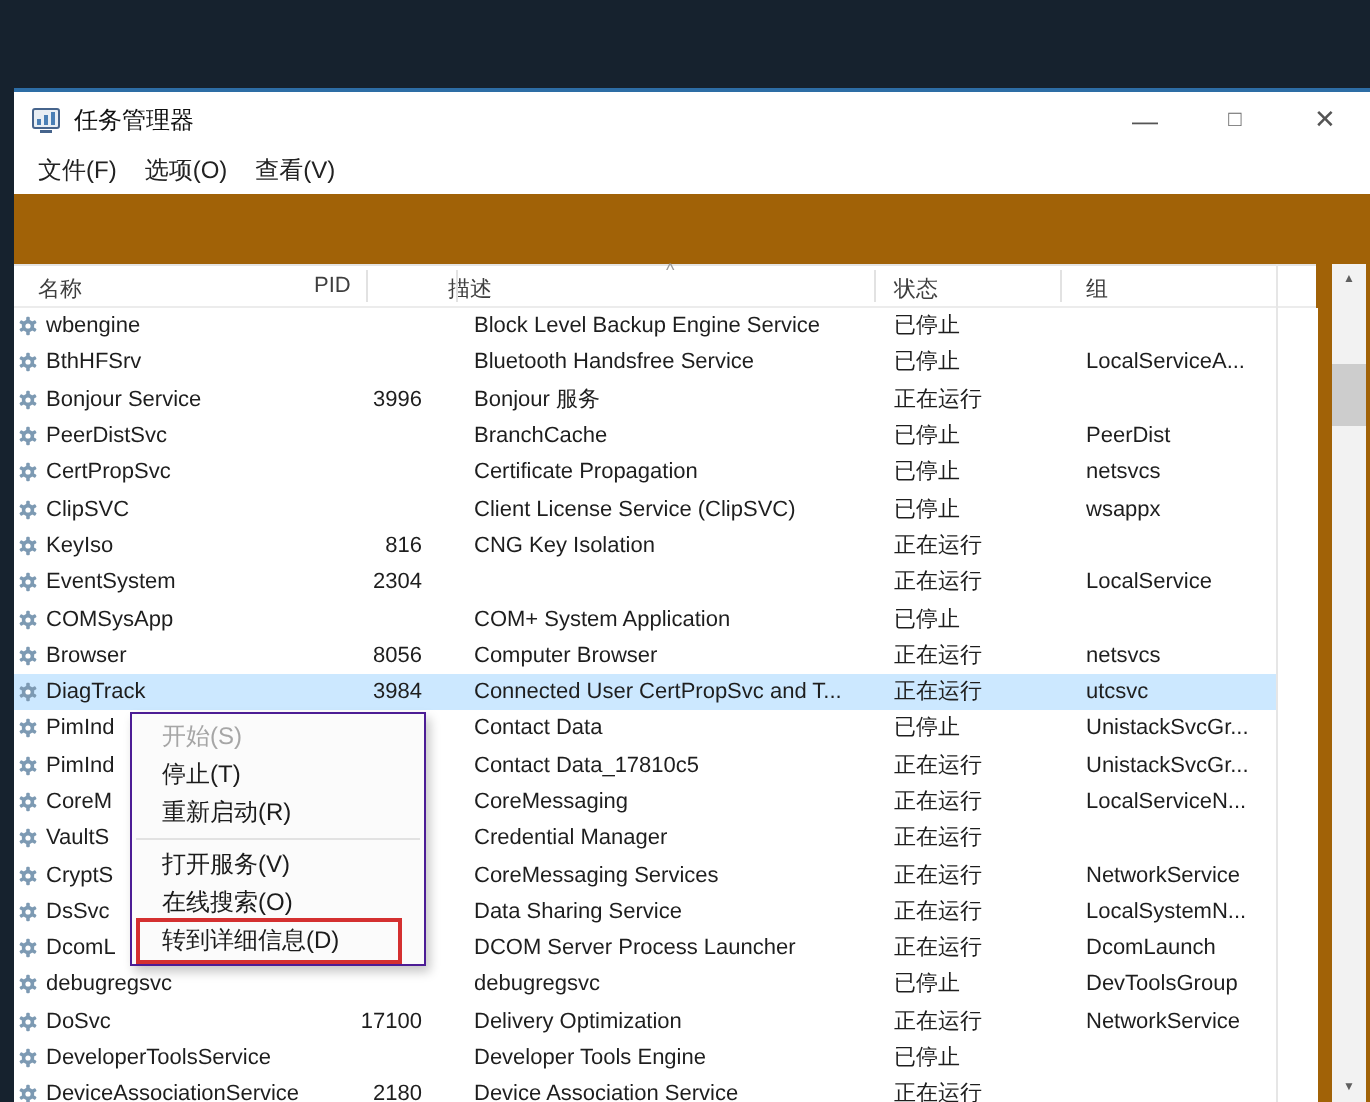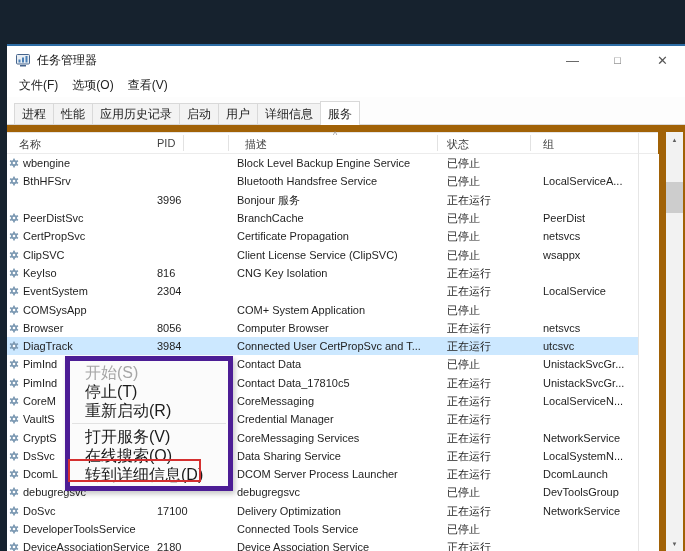--- a/index.html
+++ b/index.html
@@ -30,45 +30,45 @@
   .menubar .mitem{padding:3px 7px}
   
   .tabstrip{position:absolute;left:0;top:51px;right:0;height:28px;display:flex;align-items:flex-end;padding-left:7px;background:#fdfdfd;border-bottom:1px solid #d9d9d9}
   .tab{font-size:12px;color:#222;padding:3px 7px 4px;border:1px solid #d9d9d9;border-bottom:none;background:#f3f3f3;margin-right:-1px;height:21px;line-height:14px;white-space:nowrap}
   .tab.active{background:#fff;height:24px;margin-bottom:-1px;padding-top:5px;position:relative;z-index:2}
   
   .grid-header{position:absolute;left:0;top:86px;right:27px;height:22px;border-top:1px solid #e4e4e4;border-bottom:1px solid #ececec;font-size:11px;color:#3f3f3f;background:#fff}
   .grid-header .h{position:absolute;top:4px;white-space:nowrap}
   .h-name{left:12px}
   .h-pid{left:150px;width:56px;text-align:left}
-  .h-desc{left:238px}
+  .h-desc{left:217px}
   .h-status{left:440px}
   .h-group{left:536px}
   .sort-caret{position:absolute;left:326px;top:-3px;font-size:9px;color:#9a9a9a}
   .hsep{position:absolute;top:2px;bottom:2px;width:1px;background:#e2e2e2}
   
   .rows{position:absolute;left:0;top:108px;width:652px;height:398px;overflow:hidden;background:#fff}
   .trow{position:relative;height:18.3px;width:631px;font-size:11px;color:var(--row-text)}
   .trow.selected{background:var(--selection)}
   .cell{position:absolute;top:50%;transform:translateY(-50%);white-space:nowrap;overflow:hidden;line-height:12px}
   .c-name{left:2px;width:174px;display:flex;align-items:center;gap:4px}
   .c-name svg{flex:0 0 auto}
-  .c-pid{left:150px;width:54px;}
+  .c-pid{left:150px;width:54px;text-align:right}
   .c-desc{left:230px;width:198px}
   .c-status{left:440px;width:82px}
   .c-group{left:536px;width:95px}
   .vline{position:absolute;left:631px;top:86px;height:420px;width:1px;background:#e6e6e6}
   
   .scrollbar{position:absolute;left:659px;top:86px;width:17px;height:420px;background:#f2f2f2}
   .sb-btn{position:absolute;left:0;width:17px;height:16px;display:flex;align-items:center;justify-content:center;font-size:6px;color:#5f5f5f}
   .sb-btn.up{top:0}
   .sb-btn.down{bottom:0}
   .sb-thumb{position:absolute;left:0;top:50px;width:17px;height:31px;background:#cdcdcd}
   
-  .context-menu{position:absolute;left:58px;top:310px;width:168px;background:#fbfbfb;border:5px solid #4c1d95;box-shadow:2px 3px 5px rgba(0,0,0,.22);z-index:5;padding:2px 0;font-size:16px;color:#1b1b1b}
+  .context-menu{position:absolute;left:58px;top:310px;width:148px;background:#fbfbfb;border:1px solid #4c1d95;box-shadow:2px 3px 5px rgba(0,0,0,.22);z-index:5;padding:2px 0;font-size:12px;color:#1b1b1b}
   .menu-item{height:19px;line-height:19px;padding-left:15px;white-space:nowrap}
   .menu-item.disabled{color:#a6a6a6}
   .menu-sep{height:1px;background:#e2e2e2;margin:3px 2px}
   .annotation{position:absolute;left:61px;top:413px;width:133px;height:23px;border:2px solid var(--red);z-index:6}
   
   .footer-line{position:absolute;left:0;top:506px;right:0;height:1px;background:#9c9c9c}
   .footer{position:absolute;left:0;top:507px;right:0;height:38px;background:#fff;display:flex;gap:8px;padding:2px 0 8px 8px;font-size:12px;color:#222}
   .vdiv{width:1px;height:15px;background:#c9c9c9}
   .link{color:var(--link)}
   .icon-wrap{display:inline-flex;align-items:center;justify-content:center}
@@ -95,29 +95,20 @@
       <div class="cap-btn close">✕</div>
     </div>
   </div>
 
   <div class="menubar">
       <span class="mitem">文件(F)</span>
       <span class="mitem">选项(O)</span>
       <span class="mitem">查看(V)</span>
     </div>
 
-  <div class="tabstrip">
-      <span class="tab">进程</span>
-      <span class="tab">性能</span>
-      <span class="tab">应用历史记录</span>
-      <span class="tab">启动</span>
-      <span class="tab">用户</span>
-      <span class="tab">详细信息</span>
-      <span class="tab active">服务</span>
-    </div>
 
   <div class="grid-header">
     <span class="h h-name">名称</span>
     <span class="h h-pid">PID</span>
     <span class="h h-desc">描述</span>
     <span class="h h-status">状态</span>
     <span class="h h-group">组</span>
     <span class="sort-caret">^</span>
     <span class="hsep" style="left:176px"></span>
     <span class="hsep" style="left:221px"></span>
@@ -156,20 +147,32 @@
             <circle cx="5" cy="5" r="1.3" fill="#fff"></circle>
           </svg>
           <span class="nm">BthHFSrv</span>
         </span>
         <span class="cell c-pid"></span>
         <span class="cell c-desc">Bluetooth Handsfree Service</span>
         <span class="cell c-status">已停止</span>
         <span class="cell c-group">LocalServiceA...</span>
       </div>
       <div class="trow">
+        <span class="cell c-name">
+          <svg width="10" height="10" viewBox="0 0 10 10">
+            <g fill="#7d9ab3">
+              <rect x="4.1" y="0.4" width="1.8" height="9.2" rx="0.6"></rect>
+              <rect x="4.1" y="0.4" width="1.8" height="9.2" rx="0.6" transform="rotate(60 5 5)"></rect>
+              <rect x="4.1" y="0.4" width="1.8" height="9.2" rx="0.6" transform="rotate(120 5 5)"></rect>
+              <circle cx="5" cy="5" r="3.1"></circle>
+            </g>
+            <circle cx="5" cy="5" r="1.3" fill="#fff"></circle>
+          </svg>
+          <span class="nm">Bonjour Service</span>
+        </span>
         <span class="cell c-pid">3996</span>
         <span class="cell c-desc">Bonjour 服务</span>
         <span class="cell c-status">正在运行</span>
         <span class="cell c-group"></span>
       </div>
       <div class="trow">
         <span class="cell c-name">
           <svg width="10" height="10" viewBox="0 0 10 10">
             <g fill="#7d9ab3">
               <rect x="4.1" y="0.4" width="1.8" height="9.2" rx="0.6"></rect>
@@ -480,21 +483,21 @@
               <rect x="4.1" y="0.4" width="1.8" height="9.2" rx="0.6"></rect>
               <rect x="4.1" y="0.4" width="1.8" height="9.2" rx="0.6" transform="rotate(60 5 5)"></rect>
               <rect x="4.1" y="0.4" width="1.8" height="9.2" rx="0.6" transform="rotate(120 5 5)"></rect>
               <circle cx="5" cy="5" r="3.1"></circle>
             </g>
             <circle cx="5" cy="5" r="1.3" fill="#fff"></circle>
           </svg>
           <span class="nm">DeveloperToolsService</span>
         </span>
         <span class="cell c-pid"></span>
-        <span class="cell c-desc">Connected Tools Service</span>
+        <span class="cell c-desc">Developer Tools Engine</span>
         <span class="cell c-status">已停止</span>
         <span class="cell c-group"></span>
       </div>
       <div class="trow">
         <span class="cell c-name">
           <svg width="10" height="10" viewBox="0 0 10 10">
             <g fill="#7d9ab3">
               <rect x="4.1" y="0.4" width="1.8" height="9.2" rx="0.6"></rect>
               <rect x="4.1" y="0.4" width="1.8" height="9.2" rx="0.6" transform="rotate(60 5 5)"></rect>
               <rect x="4.1" y="0.4" width="1.8" height="9.2" rx="0.6" transform="rotate(120 5 5)"></rect>

